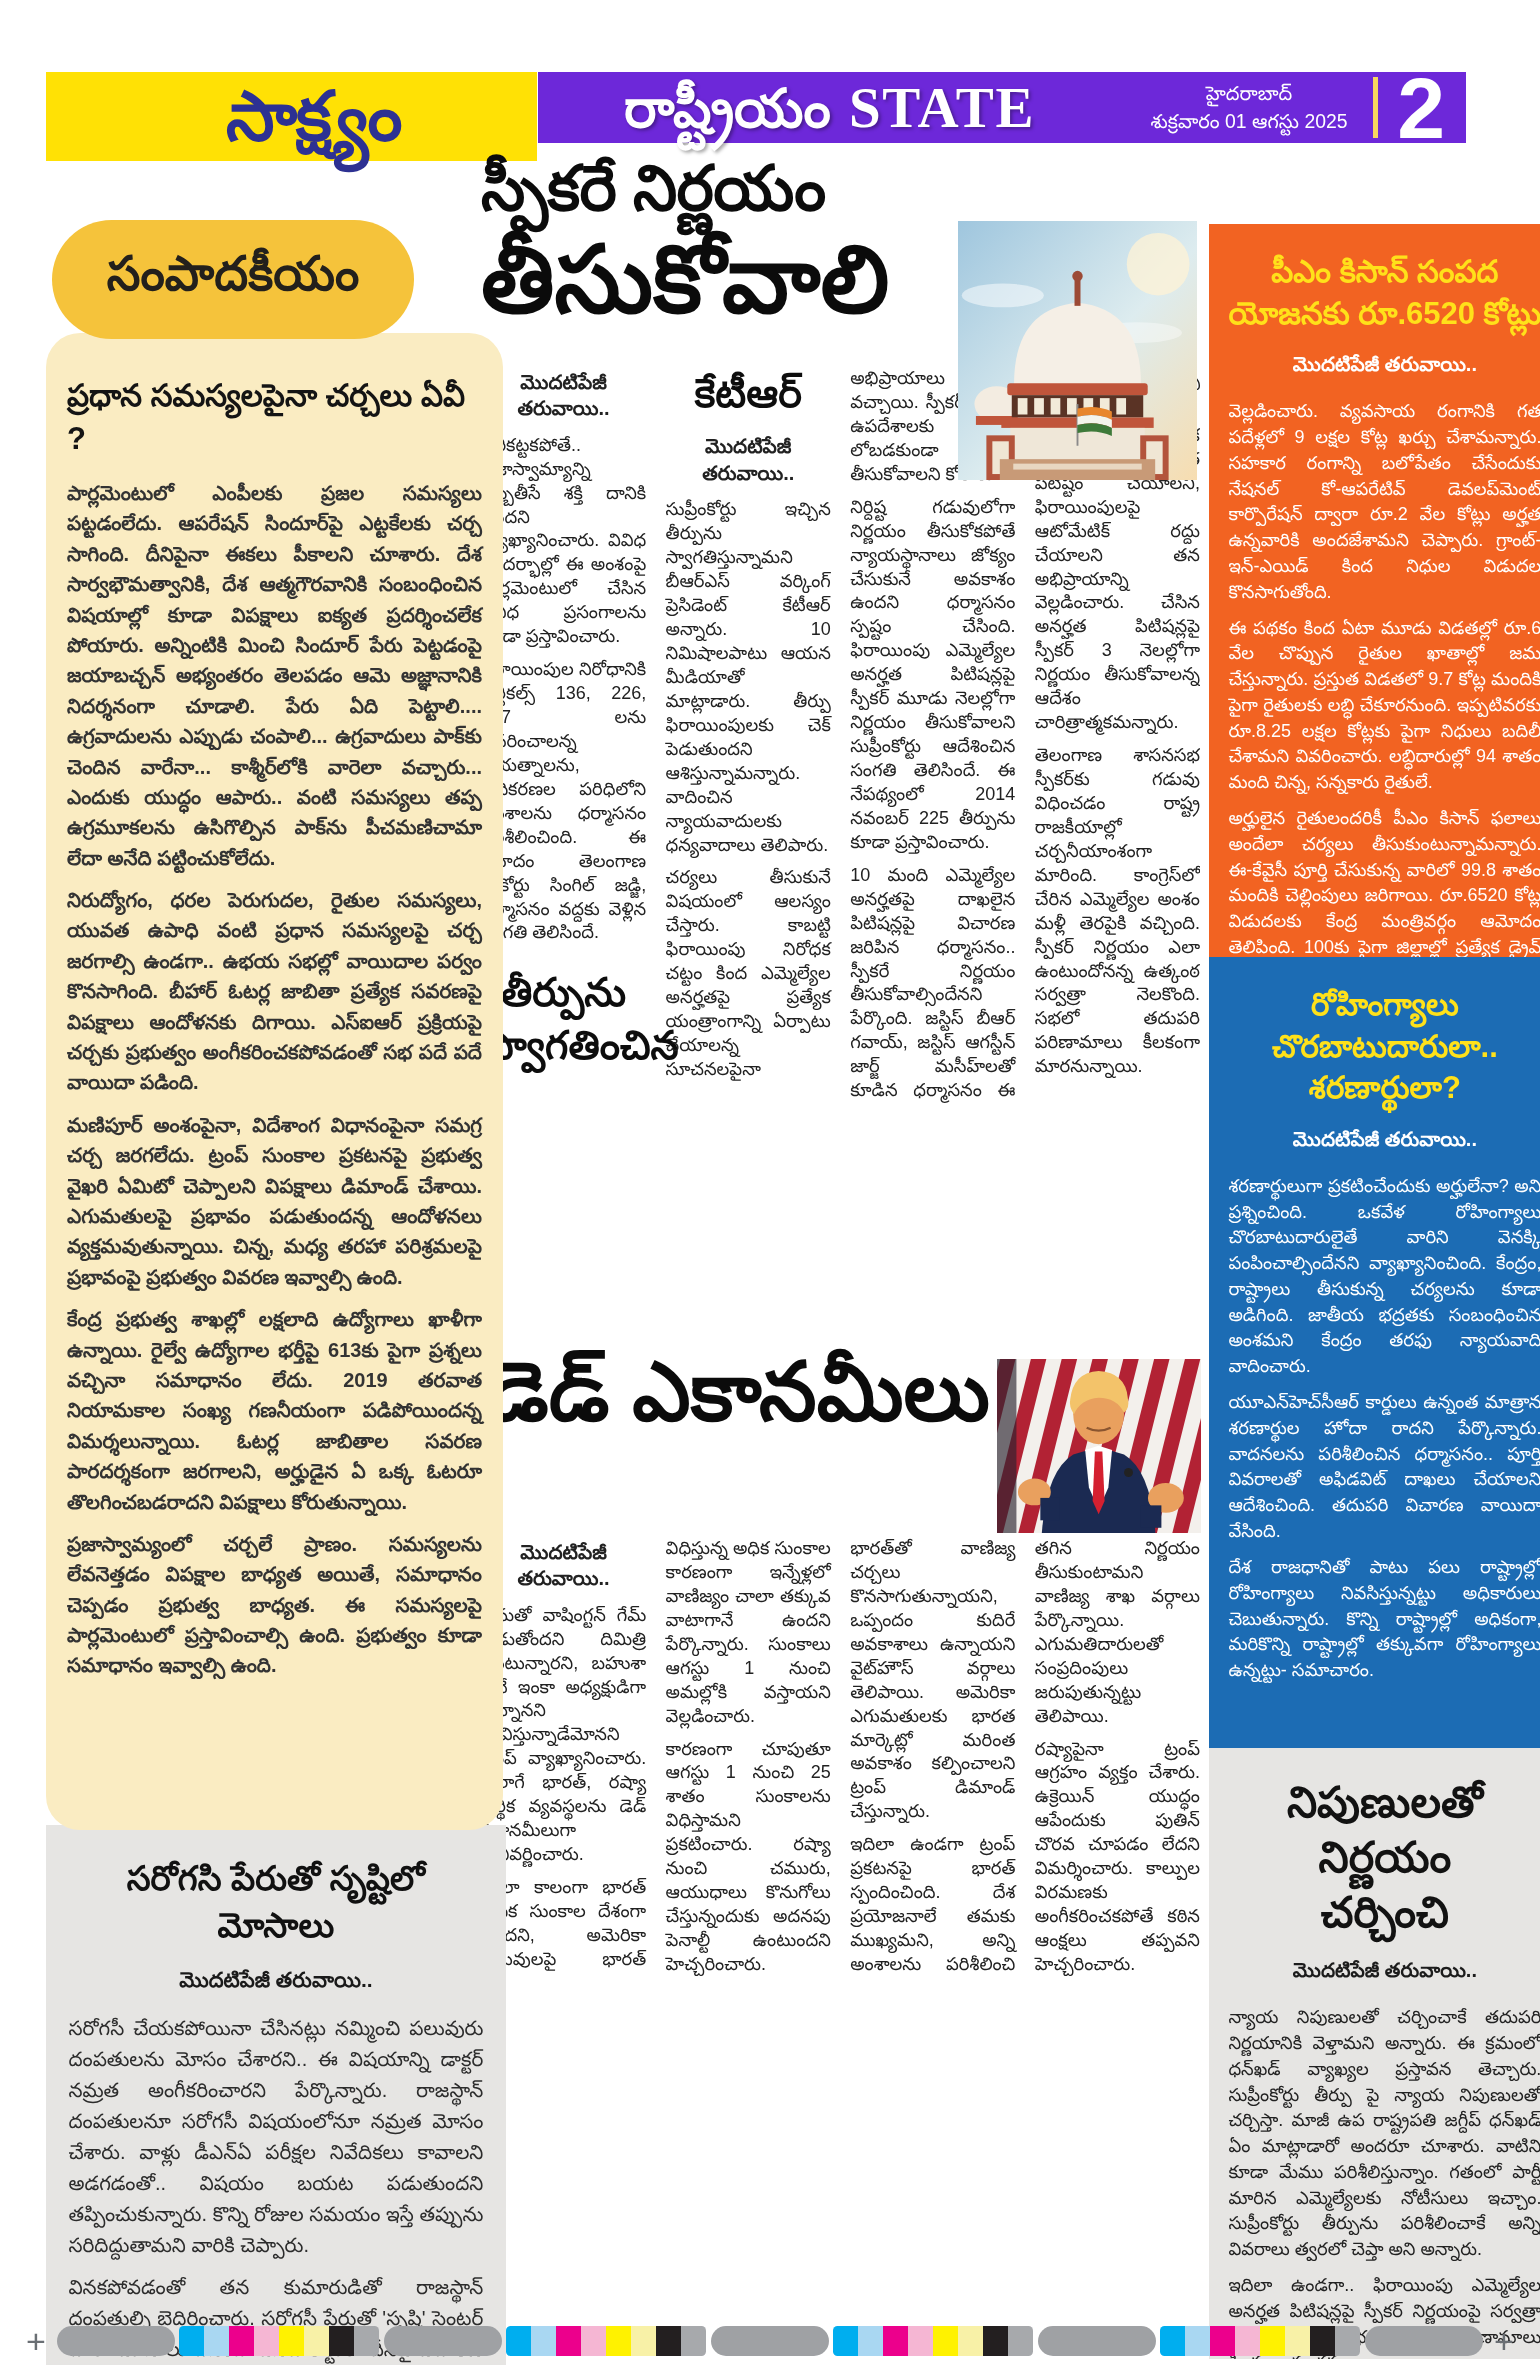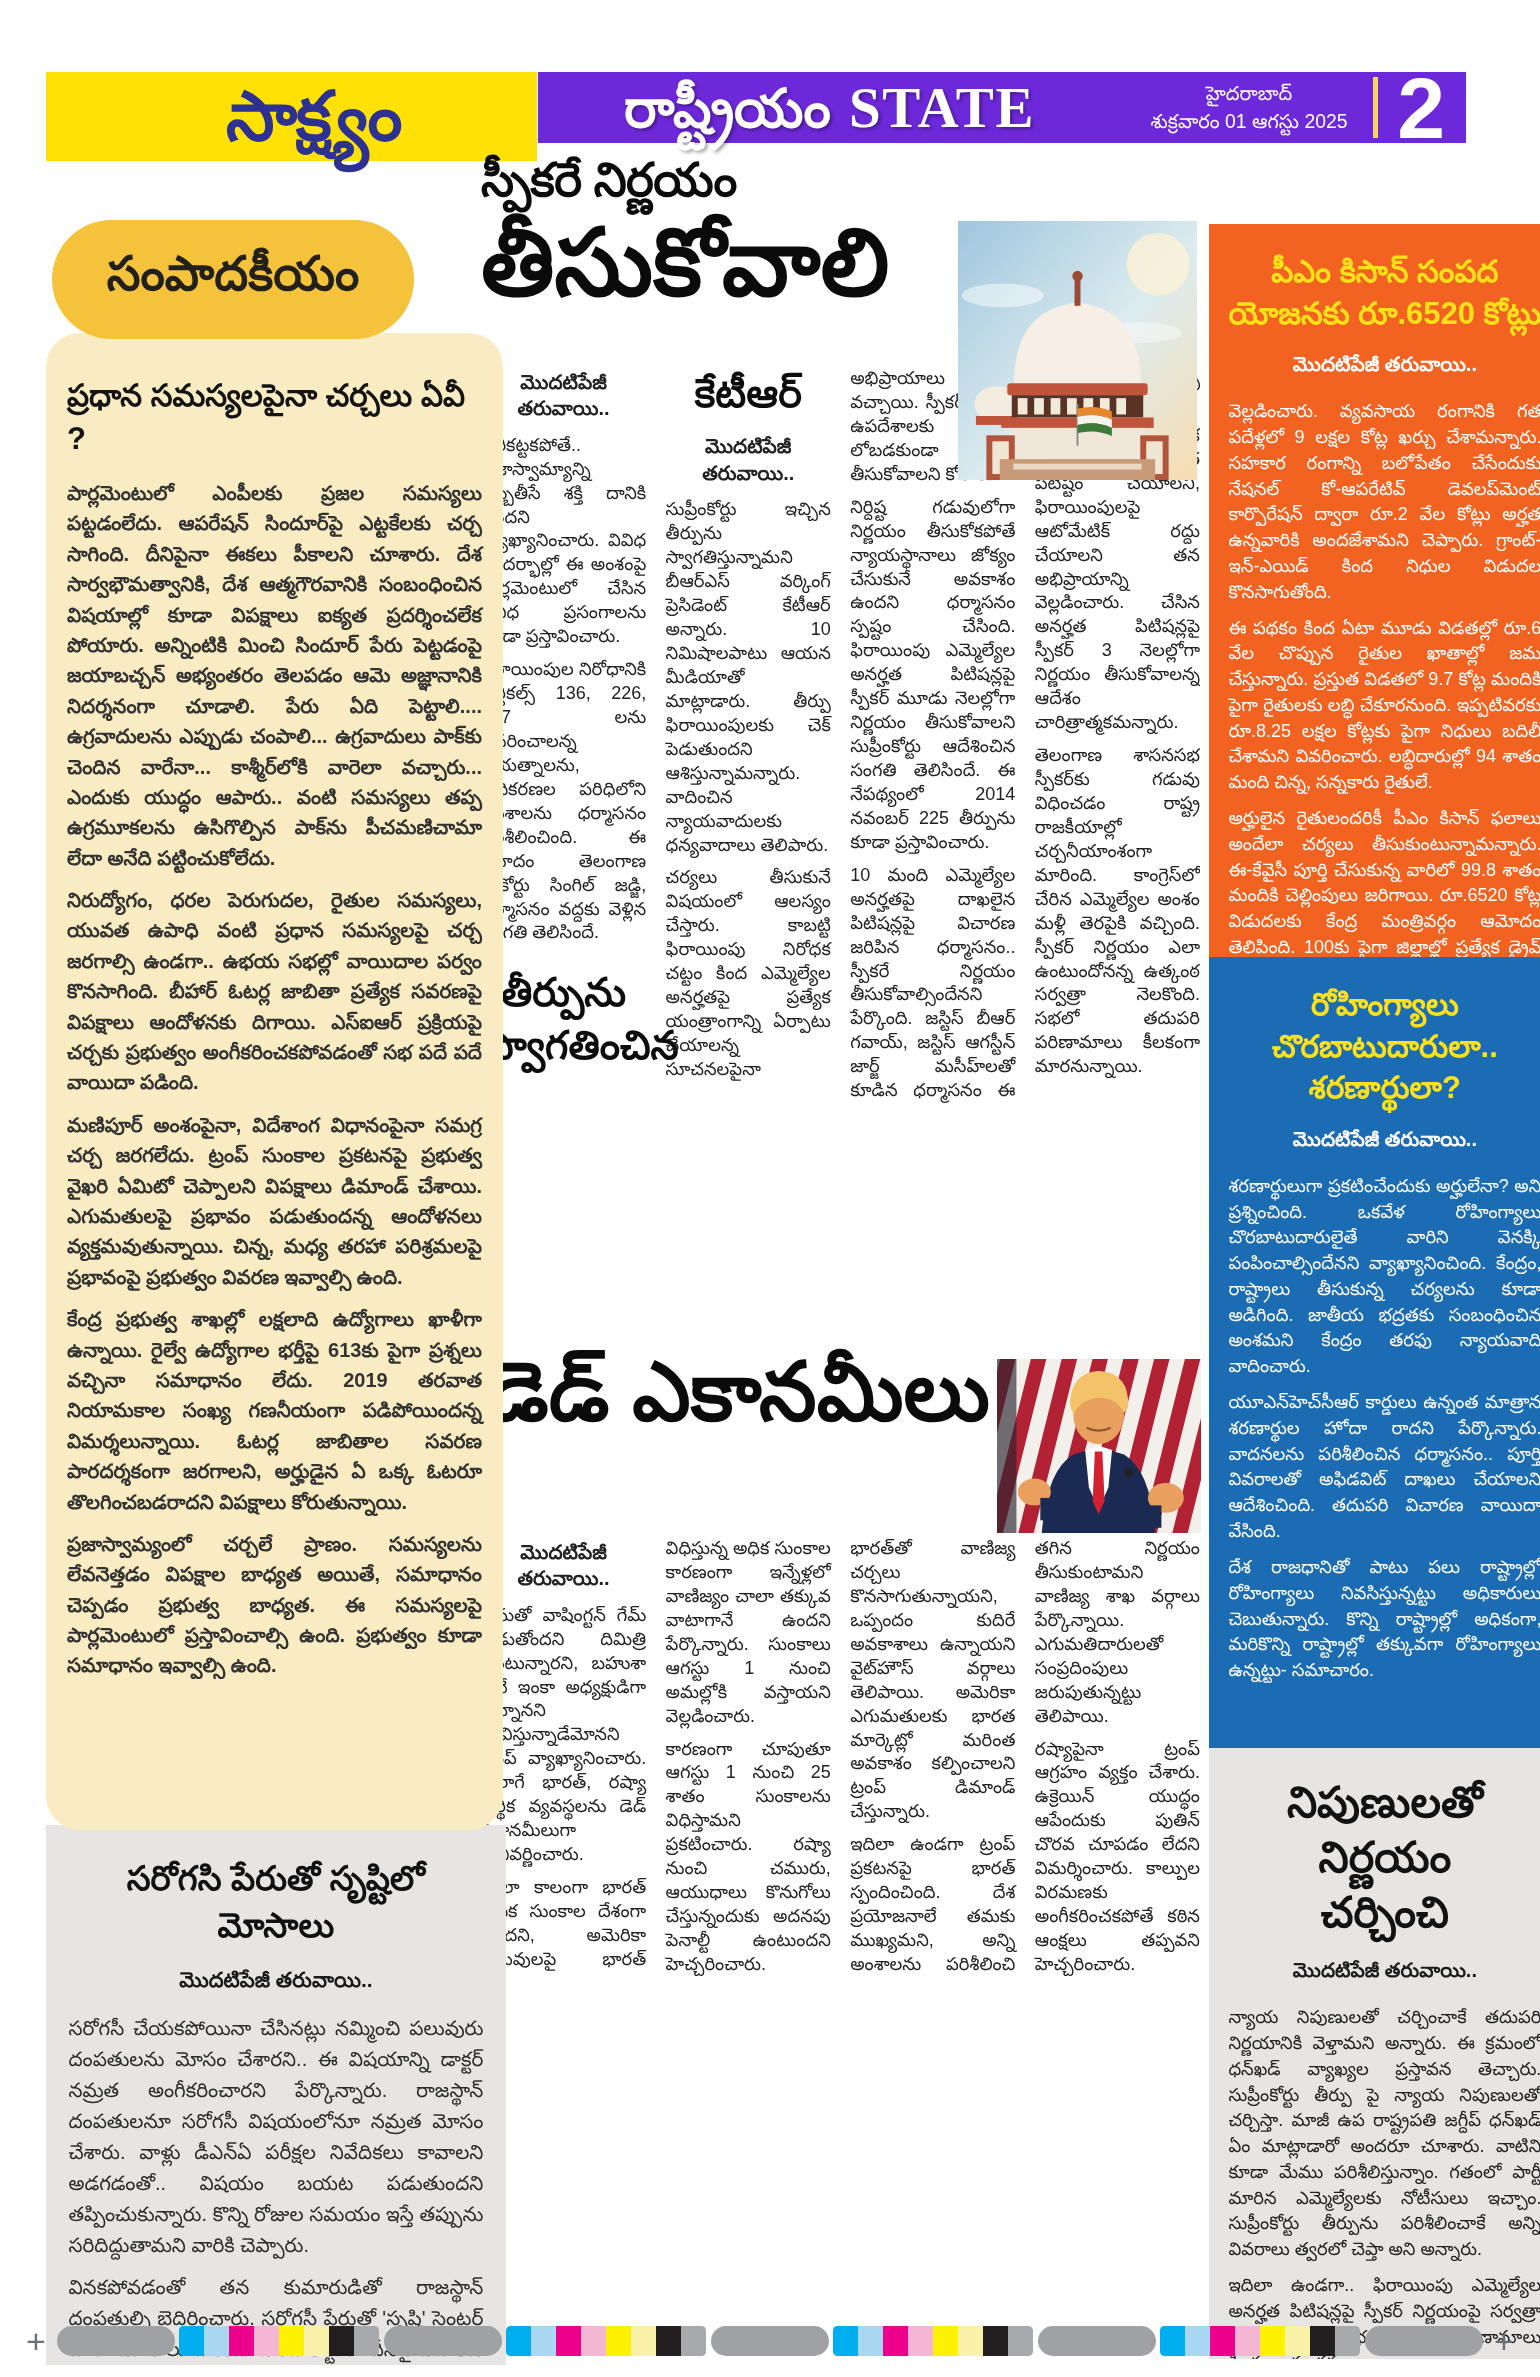--- a/index.html
+++ b/index.html
@@ -33,21 +33,21 @@
   .sur-box{position:absolute;left:46px;top:1825px;width:415px;height:491px;background:#E6E5E3;
            padding:34px 22.4px 15px;overflow:hidden;}
   .sur-title{text-align:center;font-size:34px;font-weight:bold;margin:0 0 15px;color:#111;}
   .sur-body{font-size:20px;line-height:1.55;text-align:justify;color:#2c2c2c;}
   .sur-body p{margin:0 0 10.4px;}
 
   .continued{text-align:center;font-weight:bold;font-size:21px;margin:0 0 16.4px;}
 
   
   .lead-headline{position:absolute;left:481px;top:155px;width:477px;font-weight:800;color:#0b0b0b;}
-  .lead-headline .l1{font-size:47px;line-height:1.05;letter-spacing:-0.7px;white-space:nowrap;}
+  .lead-headline .l1{font-size:63px;line-height:1.05;letter-spacing:-0.7px;white-space:nowrap;}
   .lead-headline .l2{font-size:94px;line-height:1.0;margin-top:12px;white-space:nowrap;}
 
   .court-img{position:absolute;left:958px;top:221px;width:239px;height:259px;z-index:3;}
   .trump-img{position:absolute;left:997px;top:1359px;width:204px;height:174px;z-index:3;}
 
   .body-cols{position:absolute;column-gap:19.4px;font-size:18px;line-height:1.33;text-align:justify;
              color:#222;overflow:hidden;}
   .body-cols p{margin:0 0 9px;}
   #body1{left:481px;top:367px;width:719px;height:968px;column-count:4;}
   #body2{left:481px;top:1537px;width:719px;height:775px;column-count:4;}

